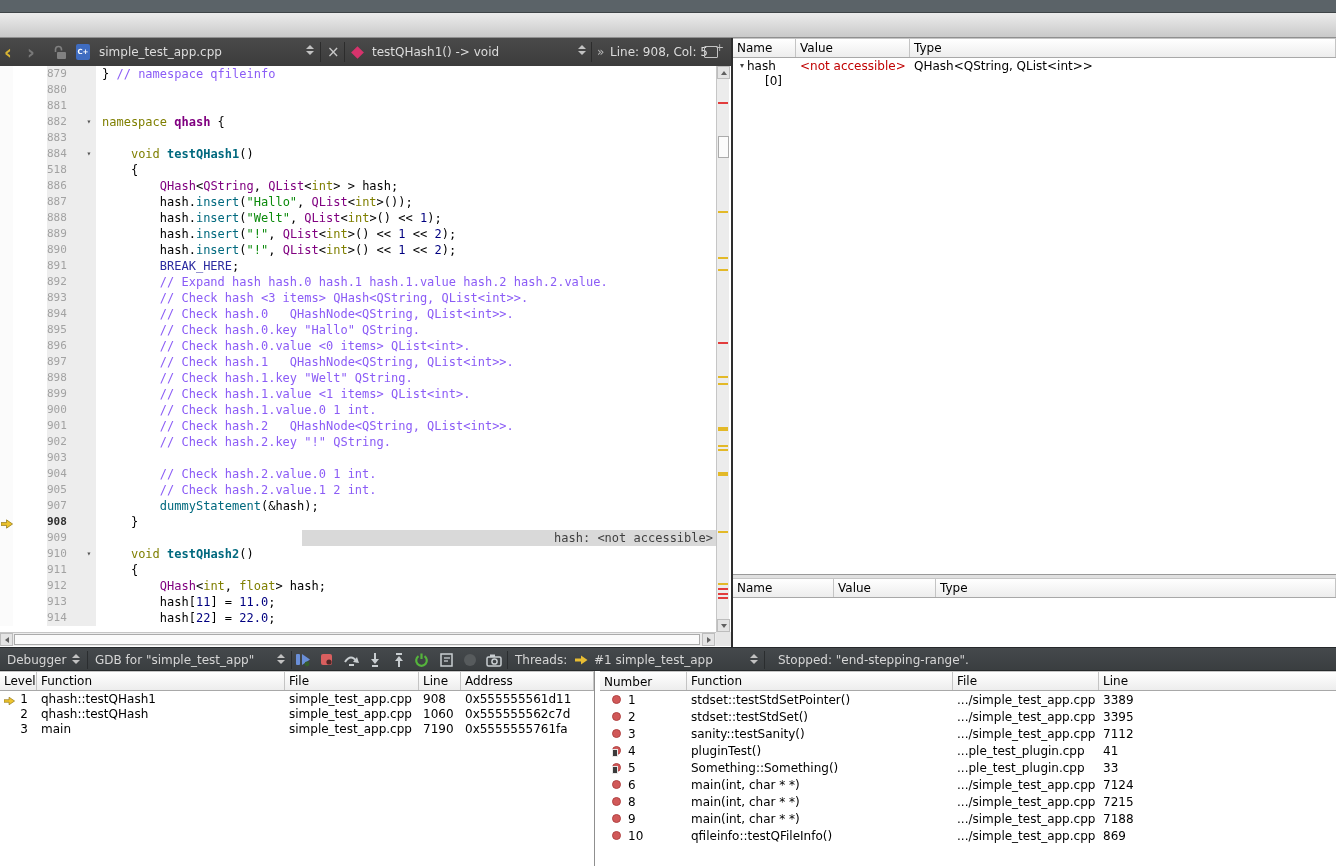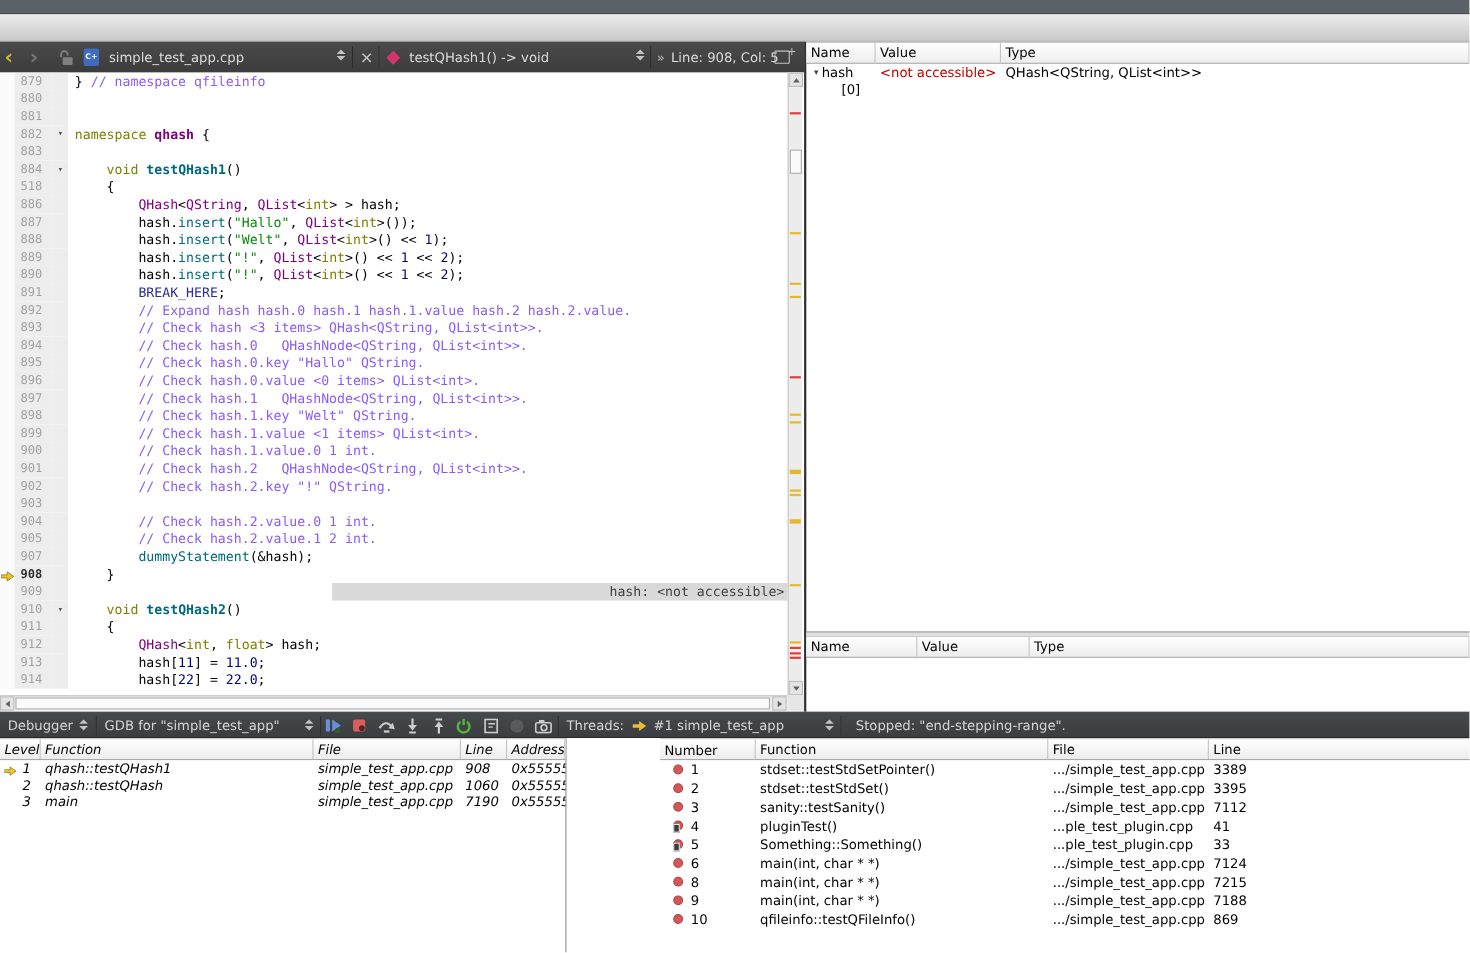--- a/index.html
+++ b/index.html
@@ -27,22 +27,22 @@
   .diamond { width:9px; height:9px; background:#d6336c; transform:rotate(45deg); display:inline-block; }
   .split-icon { width:14px; height:12px; border:1px solid #c2c2c2; border-radius:1px; position:relative; }
   .split-icon::after { content:"+"; position:absolute; right:-7px; top:-5px; color:#c2c2c2; font-size:10px; }
 
   
   #editor { position:absolute; left:0; top:66px; width:731px; height:581px; background:#fff; }
   #code-area { position:absolute; left:0; top:0; width:716px; height:566px; overflow:hidden;
     font-family:"DejaVu Sans Mono","Liberation Mono",monospace; font-size:12px; }
   .crow { position:relative; height:16px; line-height:16px; white-space:pre; display:flex; }
   .ln-margin { width:13px; height:16px; background:#fbfbfb; flex:none; position:relative; }
-  .ln-num { width:35px; height:16px; background:#ededed; color:#a2a2a2; text-align:center; padding-right:4px;
-    font-family:"DejaVu Sans Mono","Liberation Mono",monospace; font-size:11px; flex:none; }
+  .ln-num { width:35px; height:16px; background:#ededed; color:#a2a2a2; text-align:left; padding-right:4px;
+    font-family:"DejaVu Sans Mono","Liberation Mono",monospace; font-size:11px; flex:none;margin-left:34px; }
   .crow.current .ln-num { color:#2e2e2e; font-weight:bold; }
   .ln-fold { width:14px; height:16px; background:#ededed; color:#555; font-size:8px; line-height:16px; text-align:center; flex:none; }
   .ln-code { padding-left:6px; flex:none; }
   .tok-p { color:#000; } .tok-k { color:#7f7f00; } .tok-T { color:#800080; }
   .tok-N { color:#800080; font-weight:bold; } .tok-F { color:#00697e; font-weight:bold; }
   .tok-f { color:#00697e; } .tok-c { color:#8b5cf6; } .tok-s { color:#0b8a0b; }
   .tok-n { color:#000080; } .tok-m { color:#2b2ba0; }
   .annotation { position:absolute; left:302px; width:414px; top:0; height:16px; background:#d9d9d9;
     color:#3f3f3f; text-align:right; padding-right:3px;margin-top:32px; }
   .ip-arrow { position:absolute; left:1px; top:3px; }
@@ -79,21 +79,21 @@
   
   #dbg-toolbar { position:absolute; left:0; top:647px; width:1336px; height:24px;
     background:linear-gradient(#45494c,#3a3e40); border-top:1px solid #26292b; border-bottom:1px solid #26292b; color:#d6d6d6; }
   #dbg-toolbar .abs { position:absolute; top:0; height:24px; display:flex; align-items:center; }
   .dbg-sep { position:absolute; top:3px; width:1px; height:18px; background:#55595c; border-left:1px solid #2a2d2f; }
   .dbg-icon { width:18px; height:18px; display:flex; align-items:center; justify-content:center; }
   .rec-circle { width:12px; height:12px; border-radius:50%; background:#575b5d; }
 
   
   #bottom { position:absolute; left:0; top:671px; width:1336px; height:195px; background:#fff; }
-  #stack-panel { position:absolute; left:0; top:0; width:515px; height:195px; border-right:1px solid #8f8f8f;font-style:italic; }
+  #stack-panel { position:absolute; left:0; top:0; width:595px; height:195px; border-right:1px solid #8f8f8f; }
   #bp-panel { position:absolute; left:600px; top:0; width:740px; height:195px; }
   .stack-c0{width:37px; flex:none; position:relative;} .stack-c1{width:248px; flex:none;}
   .stack-c2{width:134px; flex:none;} .stack-c3{width:42px; flex:none;} .stack-c4{flex:1;}
   .bp-c0{width:87px; flex:none; display:flex; align-items:center;} .bp-c1{width:266px; flex:none;}
   .bp-c2{width:146px; flex:none;} .bp-c3{flex:1;}
   #stack-body .trow { height:15px; }
   #bp-body .trow { height:17px; }
   .level-num { display:block; width:100%; text-align:right; padding-right:9px; }
   .bp-dot { width:9px; height:9px; border-radius:50%; background:#d15858; border:1px solid #b14444;
     margin-left:12px; margin-right:7px; flex:none; position:relative; }

